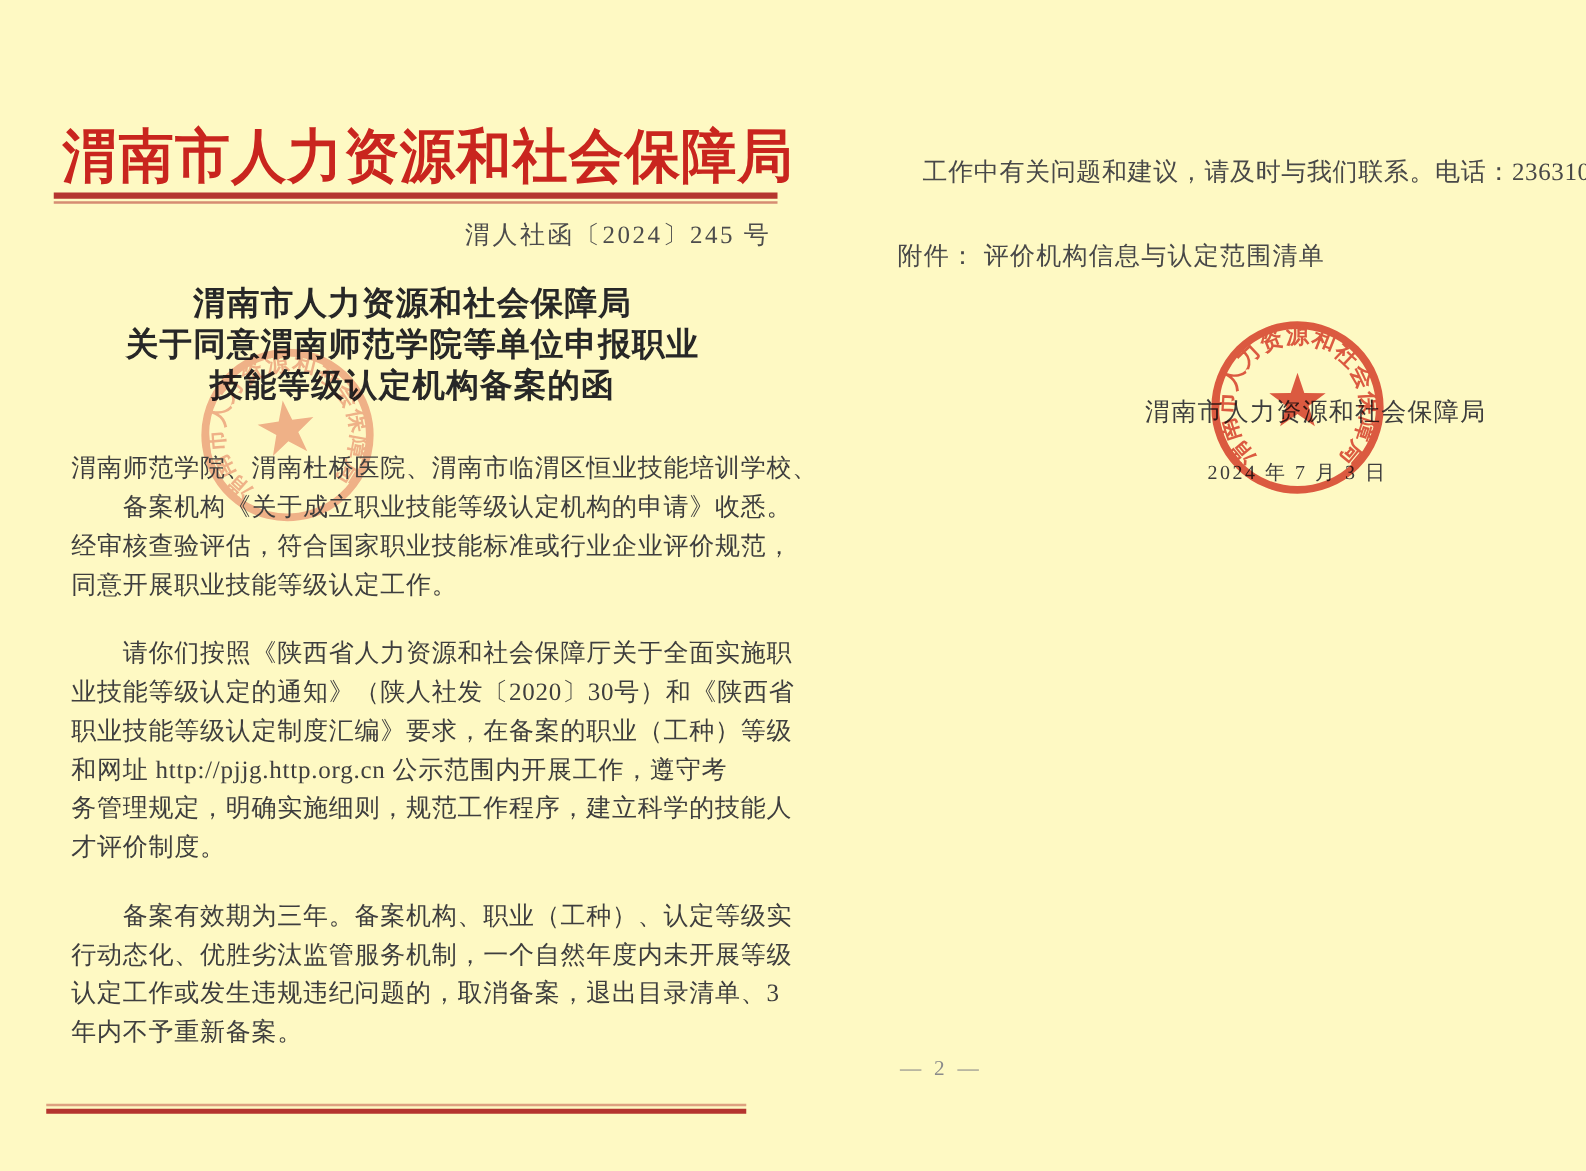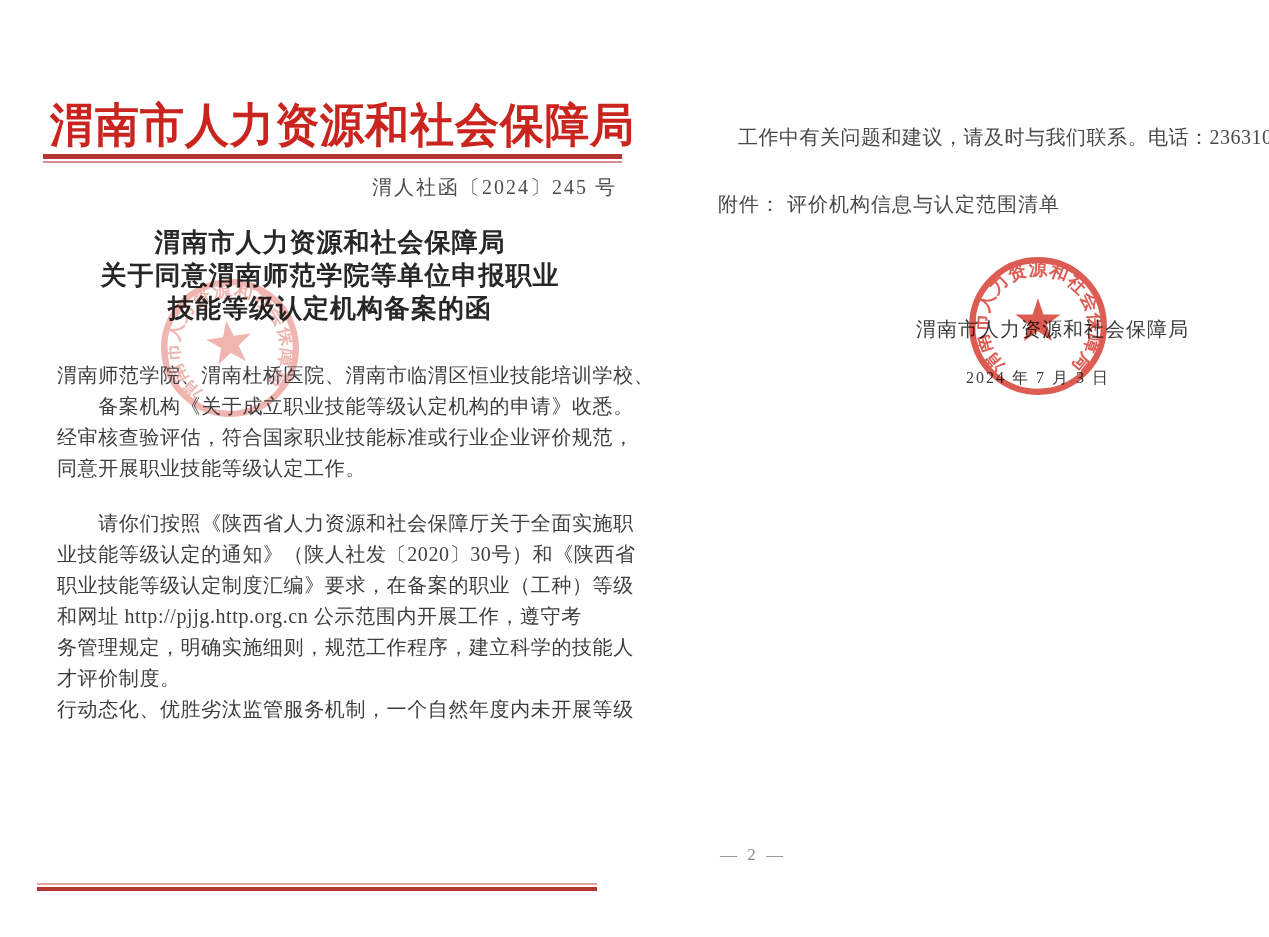--- a/index.html
+++ b/index.html
@@ -1,17 +1,17 @@
 <!DOCTYPE html>
 <html><head>
 <meta charset="utf-8">
 <style>
   html,body{margin:0;padding:0;background:#e9e9e9;}
   .canvas{
-    position:relative;width:1269px;height:937px;background:#ffffff;
+    position:relative;width:1269px;height:937px;background:#fef9c3;
     overflow:hidden;margin:0 auto;
     font-family:"Liberation Serif","DejaVu Serif",serif;
   }
   .abs{position:absolute;}
   
   .letterhead{
     left:50px;top:94px;width:572px;text-align:center;white-space:nowrap;
     font-size:44px;font-weight:bold;letter-spacing:1px;
     transform:scaleY(1.06);transform-origin:top left;
   }
@@ -77,21 +77,24 @@
     <div class="line">渭南师范学院、渭南杜桥医院、渭南市临渭区恒业技能培训学校、</div>
     <div class="line">　　备案机构《关于成立职业技能等级认定机构的申请》收悉。</div>
     <div class="line">经审核查验评估，符合国家职业技能标准或行业企业评价规范，</div>
     <div class="line">同意开展职业技能等级认定工作。</div>
     <div class="line para-start">　　请你们按照《陕西省人力资源和社会保障厅关于全面实施职</div>
     <div class="line">业技能等级认定的通知》（陕人社发〔2020〕30号）和《陕西省</div>
     <div class="line">职业技能等级认定制度汇编》要求，在备案的职业（工种）等级</div>
     <div class="line">和网址 http://pjjg.http.org.cn 公示范围内开展工作，遵守考</div>
     <div class="line">务管理规定，明确实施细则，规范工作程序，建立科学的技能人</div>
     <div class="line">才评价制度。</div>
+    <div class="line para-start">　　备案有效期为三年。备案机构、职业（工种）、认定等级实</div>
     <div class="line">行动态化、优胜劣汰监管服务机制，一个自然年度内未开展等级</div>
+    <div class="line">认定工作或发生违规违纪问题的，取消备案，退出目录清单、3</div>
+    <div class="line">年内不予重新备案。</div>
   </div>
 
   <div class="abs footer-rule">
     <div class="thin" style="background: rgb(181, 53, 47);"></div>
     <div class="gap"></div>
     <div class="thick" style="background: rgb(181, 53, 47);"></div>
   </div>
 
   <div class="abs contact-line">工作中有关问题和建议，请及时与我们联系。电话：2363107。</div>
 

